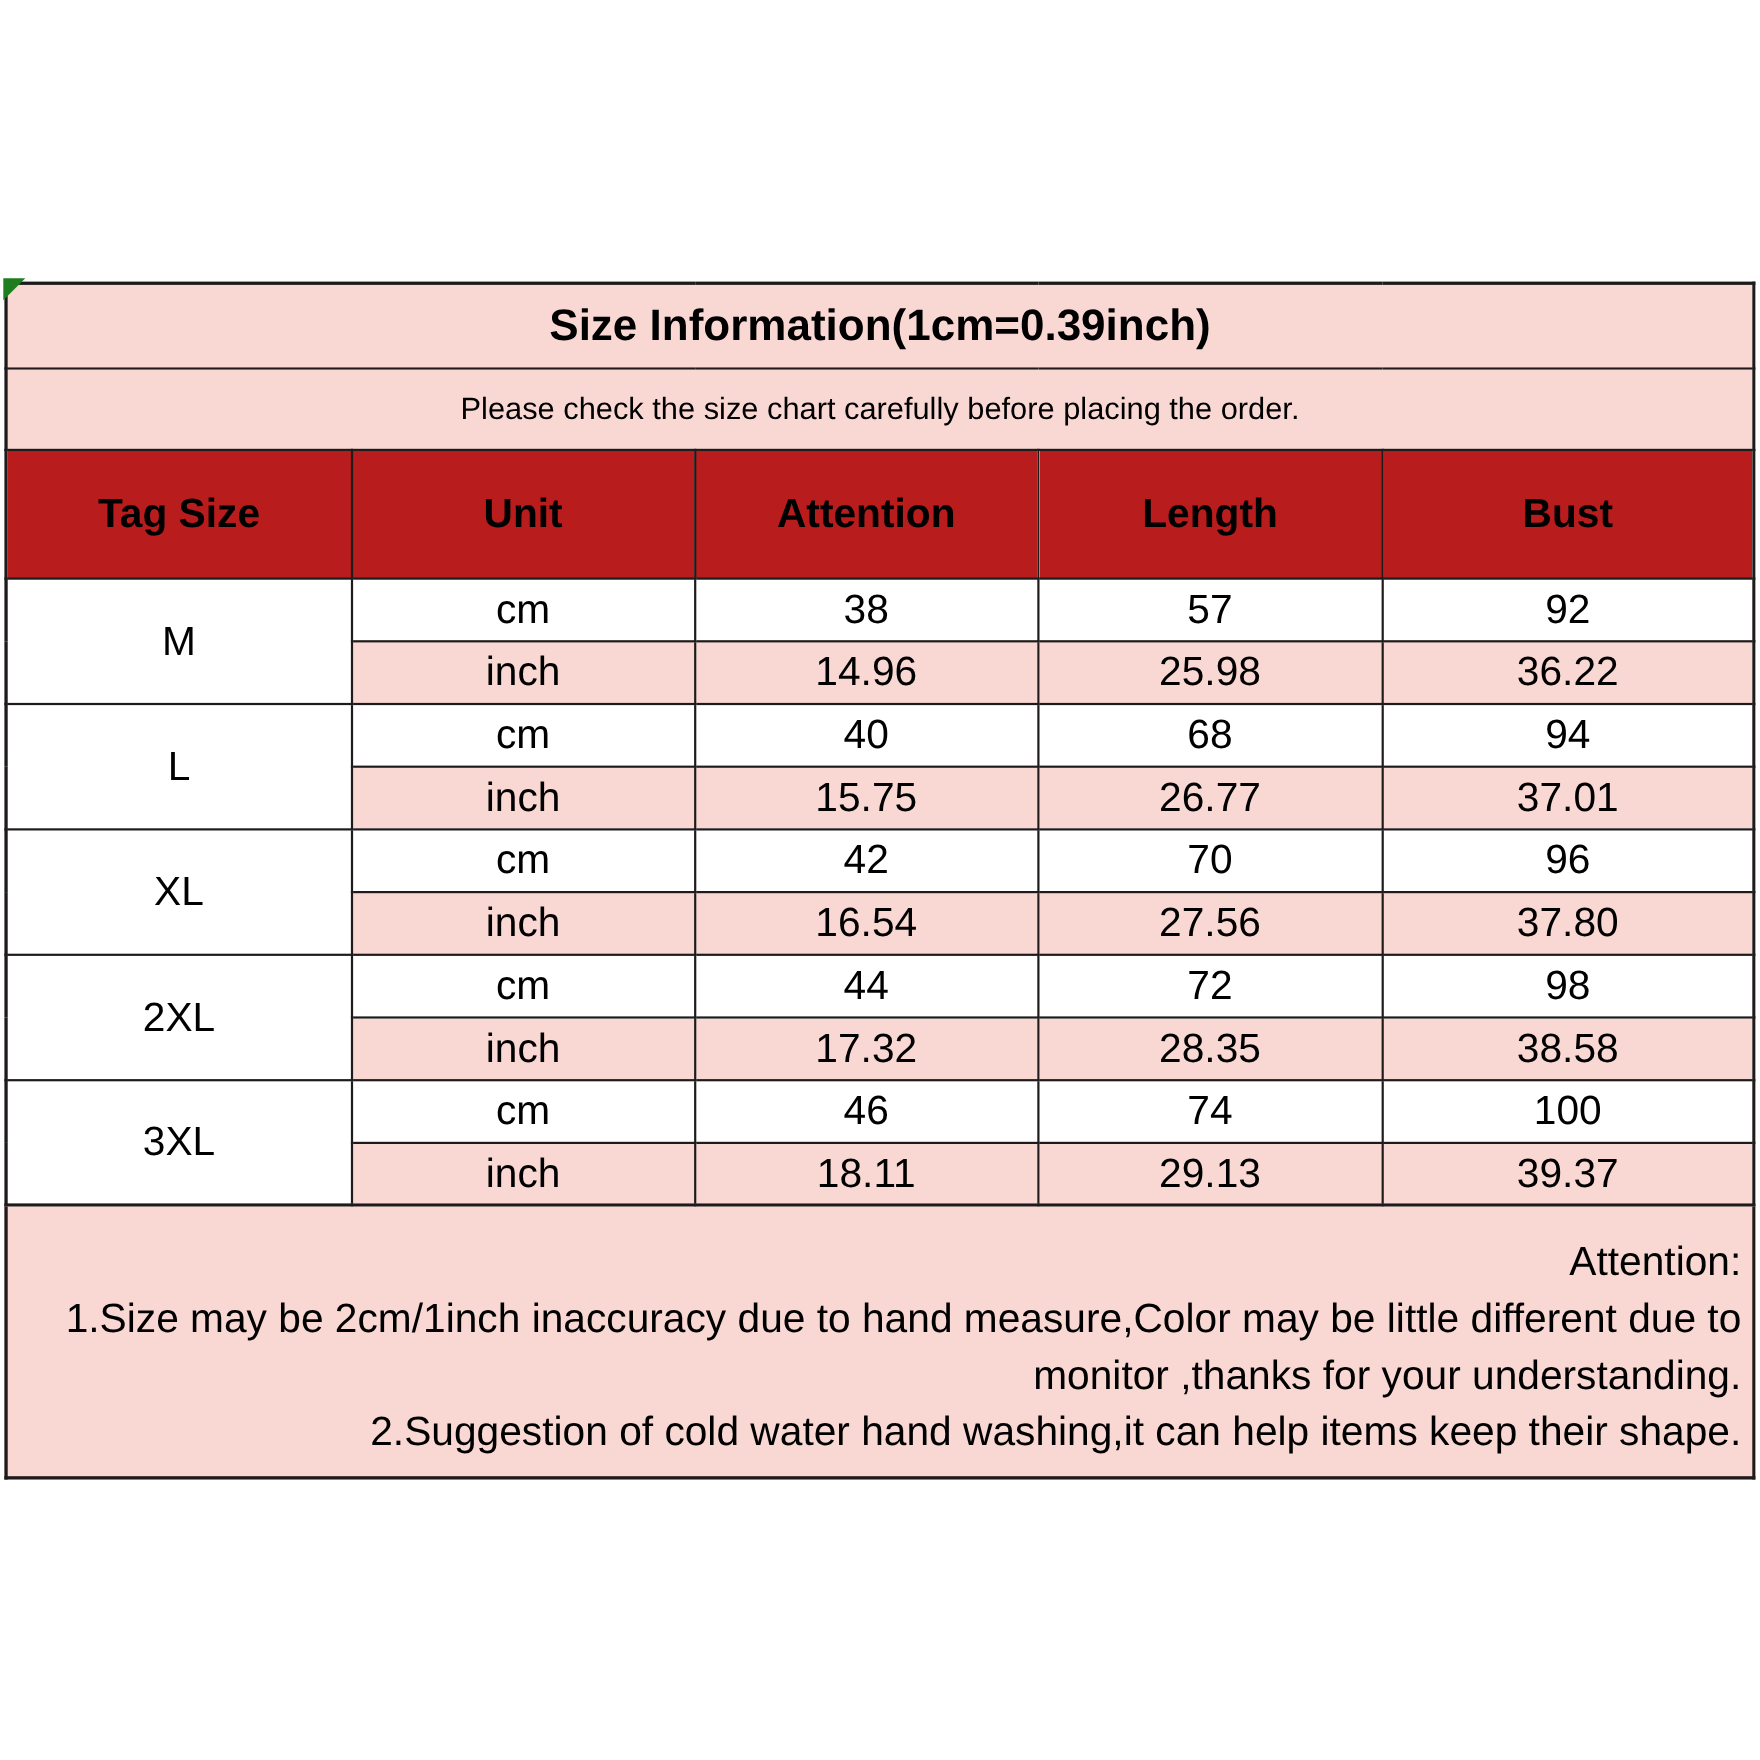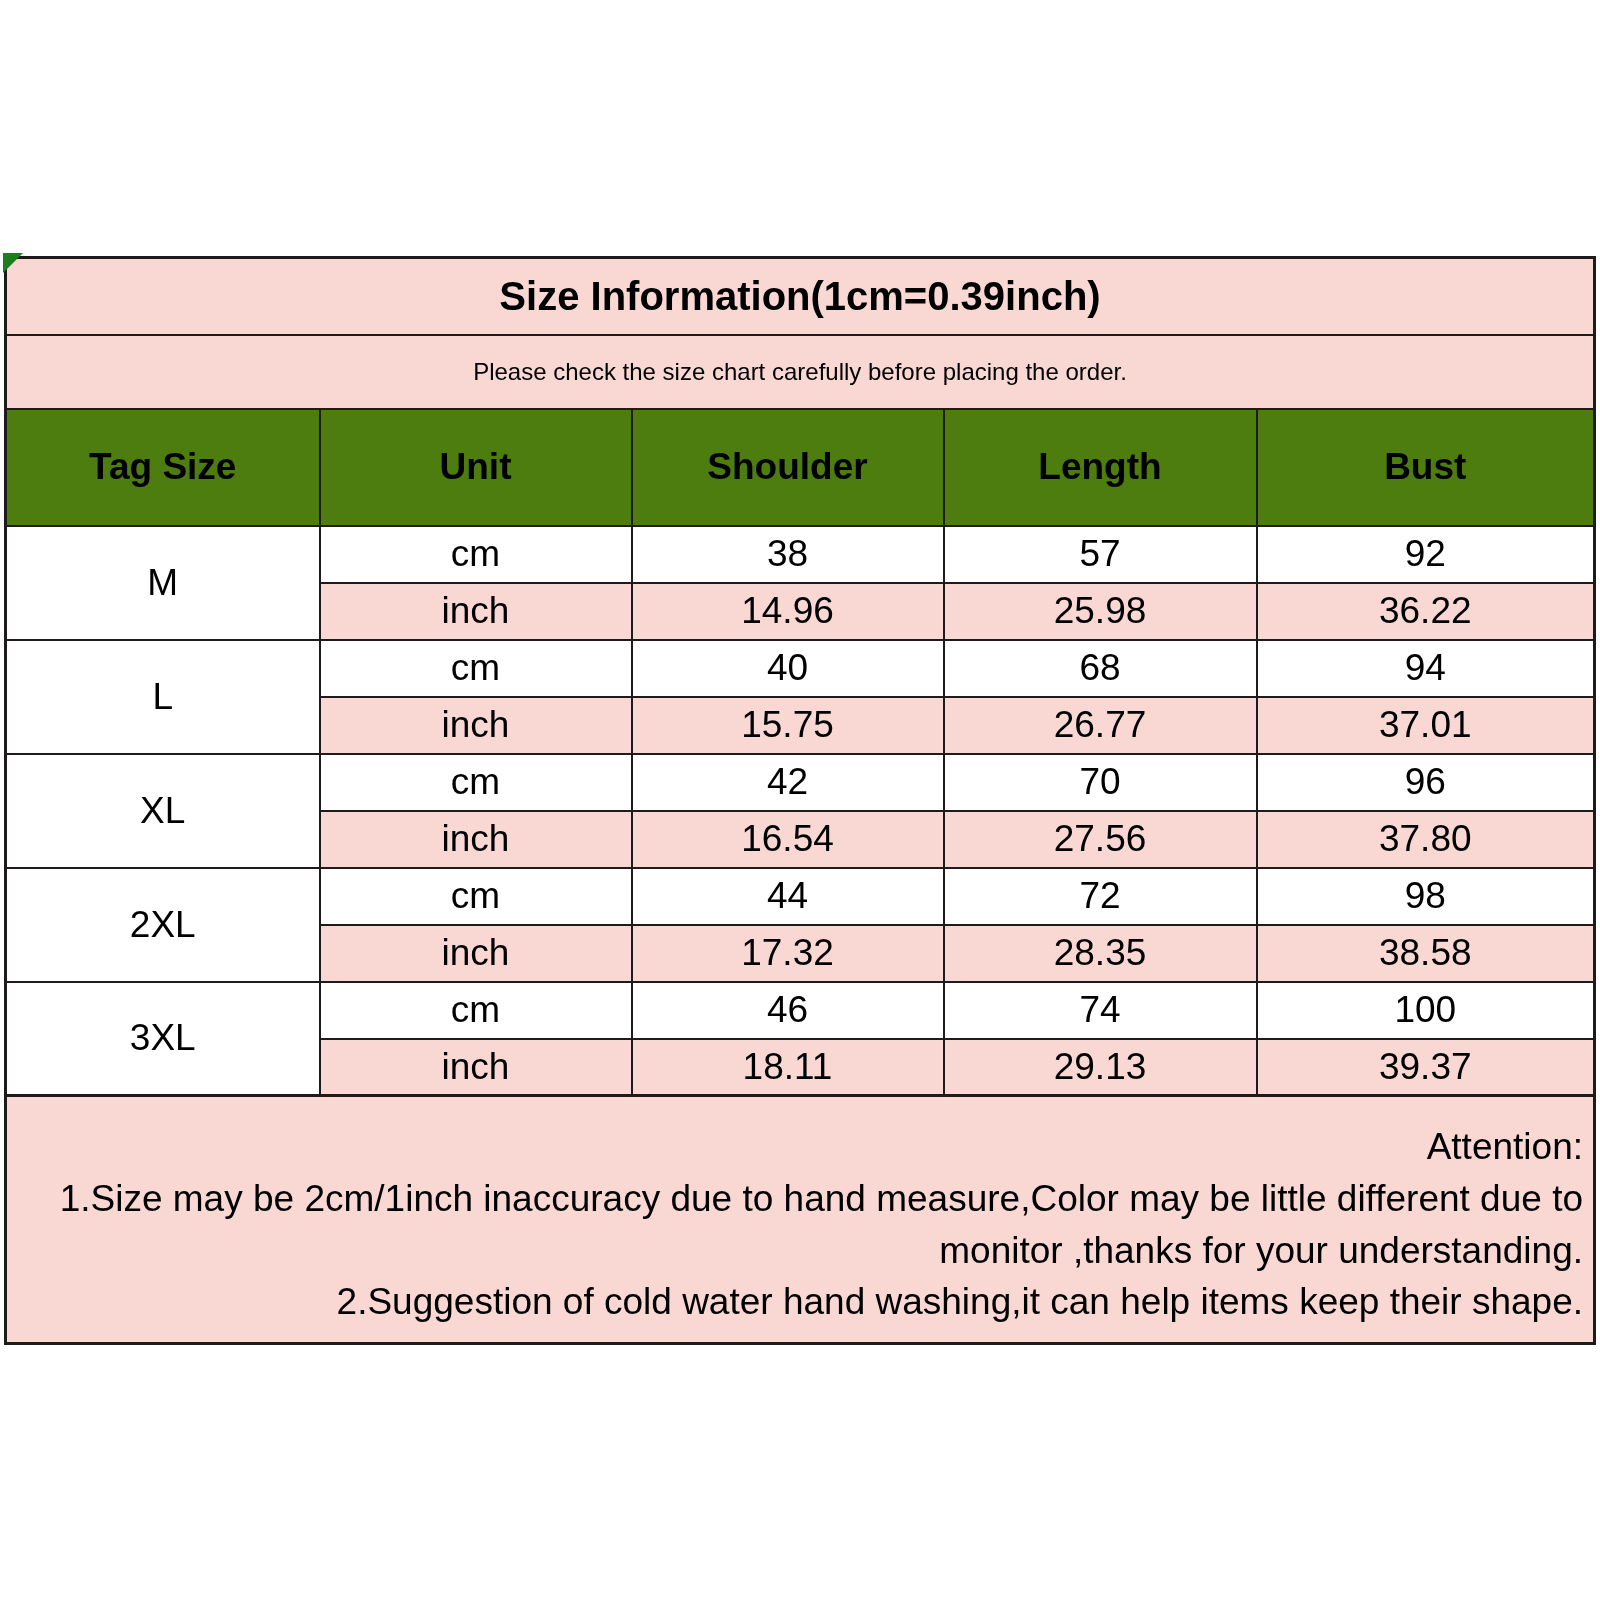--- a/index.html
+++ b/index.html
@@ -48,26 +48,26 @@
 
   tr.title-row td {
     height: 77px;
     background: #f9d8d4;
     font-size: 40px;
     font-weight: bold;
   }
   tr.subtitle-row td {
     height: 74px;
     background: #f9d8d4;
-    font-size: 24px;
+    font-size: 28px;
     font-weight: normal;
   }
   tr.header-row th {
     height: 117px;
-    background: #4d7c0f;
+    background: #b91c1c;
     font-size: 37px;
     font-weight: bold;
   }
   tr.sub-row td { height: 57px; font-size: 37px; font-weight: normal; }
   td.tag-cell {
     background: #ffffff;
     font-size: 45px;
     font-weight: bold;
   }
   td.unit-cell { font-size: 40px; }
@@ -105,21 +105,21 @@
         <td colspan="5">Size Information(1cm=0.39inch)</td>
       </tr>
 
       <tr class="subtitle-row">
         <td colspan="5">Please check the size chart carefully before placing the order.</td>
       </tr>
 
       <tr class="header-row">
         <th>Tag Size</th>
         <th>Unit</th>
-        <th>Shoulder</th>
+        <th>Attention</th>
         <th>Length</th>
         <th>Bust</th>
       </tr>
 
       <tr class="sub-row">
         <td class="tag-cell" rowspan="2">M</td>
         <td class="unit-cell cm-bg">cm</td>
         <td class="cm-bg">38</td>
         <td class="cm-bg">57</td>
         <td class="cm-bg">92</td>

